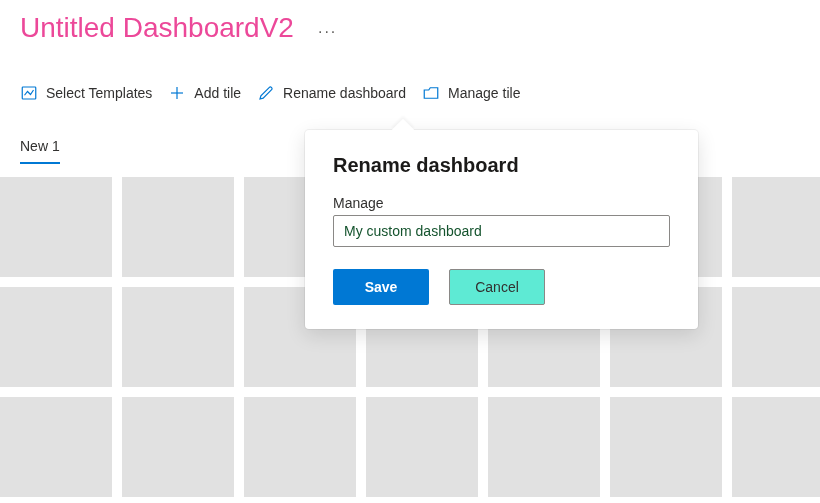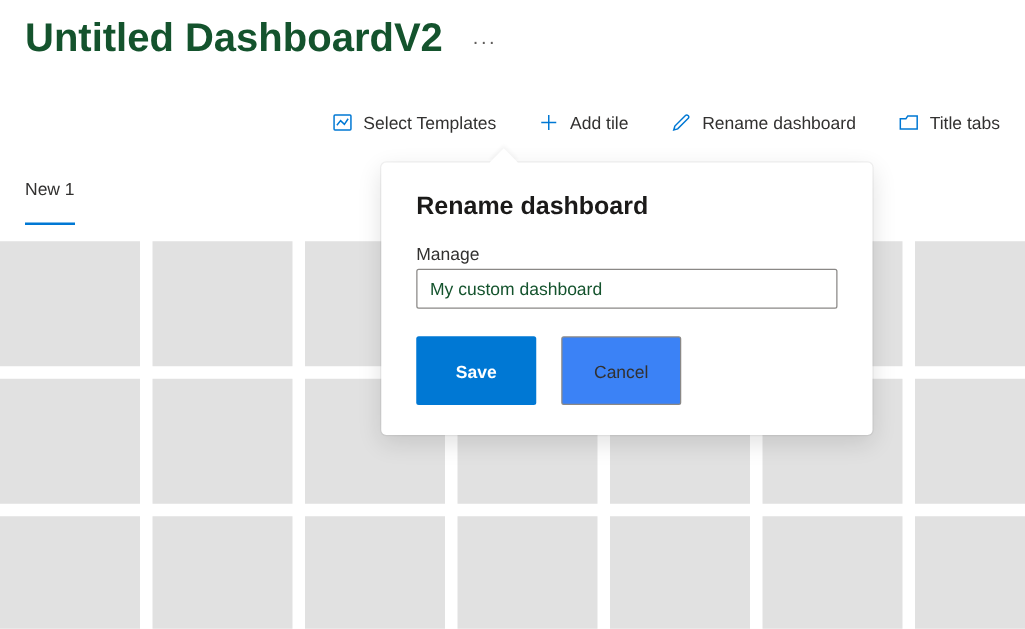--- a/index.html
+++ b/index.html
@@ -11,60 +11,59 @@
       height: 503px;
       overflow: hidden;
       position: relative;
     }
     .header-row {
       display: flex;
       align-items: center;
       padding: 12px 20px 4px 20px;
     }
     .page-title {
-      font-size: 32px;
-      font-weight: 700;
-      color: #14532d;
+      font-size: 28px;
+      font-weight: 400;
+      color: #ec4899;
     }
     .more-dots {
       margin-left: 24px;
       color: #605e5c;
       font-size: 16px;
       letter-spacing: 2px;
       cursor: pointer;
     }
     .toolbar {
       display: flex;
-      gap: 33px;
+      gap: 16px;
       padding: 36px 20px 10px 20px;
       align-items: center;
       font-size: 14px;
       color: #323130;
-      justify-content: flex-end;
     }
     .toolbar-item {
       display: flex;
       align-items: center;
       gap: 8px;
       cursor: pointer;
     }
     .toolbar-item .icon {
       width: 18px;
       height: 18px;
       flex: 0 0 18px;
       color: #0078d4;
     }
     .toolbar-item .icon svg { display: block; width: 100%; height: 100%; }
     .tabs {
       display: flex;
       padding: 26px 20px 0 20px;
       font-size: 14px;
     }
     .tab {
-      padding: 0 0 20px 0;
+      padding: 0 0 9px 0;
       color: #323130;
       cursor: pointer;
       position: relative;
     }
     .tab.active::after {
       content: "";
       position: absolute;
       left: 0; right: 0; bottom: -1px;
       height: 2px;
       background: #0078d4;
@@ -125,35 +124,35 @@
       color: #14532d;
       outline: none;
       margin-bottom: 22px;
     }
     .button-row {
       display: flex;
       gap: 20px;
     }
     .btn {
       min-width: 96px;
-      height: 55px;
+      height: 36px;
       padding: 0 18px;
       border-radius: 2px;
       font-size: 14px;
       font-family: inherit;
       cursor: pointer;
     }
     .btn-primary {
       background: #0078d4;
       color: #ffffff;
       border: none;
       font-weight: 600;
     }
     .btn-secondary {
-      background: #3b82f6;
+      background: #5eead4;
       color: #323130;
       border: 1px solid #8a8886;
     }
   </style>
 </head>
 <body>
 
 <div class="header-row">
   <div class="page-title">Untitled DashboardV2</div>
   <div class="more-dots">...</div>
@@ -188,21 +187,21 @@
     </span>
     <span>Rename dashboard</span>
   </div>
 
   <div class="toolbar-item">
     <span class="icon">
       <svg viewBox="0 0 24 24" fill="none" stroke="currentColor" stroke-width="1.6">
         <path d="M3 8h6l2-3h10v14H3z"></path>
       </svg>
     </span>
-    <span>Title tabs</span>
+    <span>Manage tile</span>
   </div>
 
 </div>
 
 <div class="tabs">
   <div class="tab active">New 1</div>
 </div>
 
 <div class="tile-grid-wrap">
   <div class="tile-grid" id="tile-grid">

